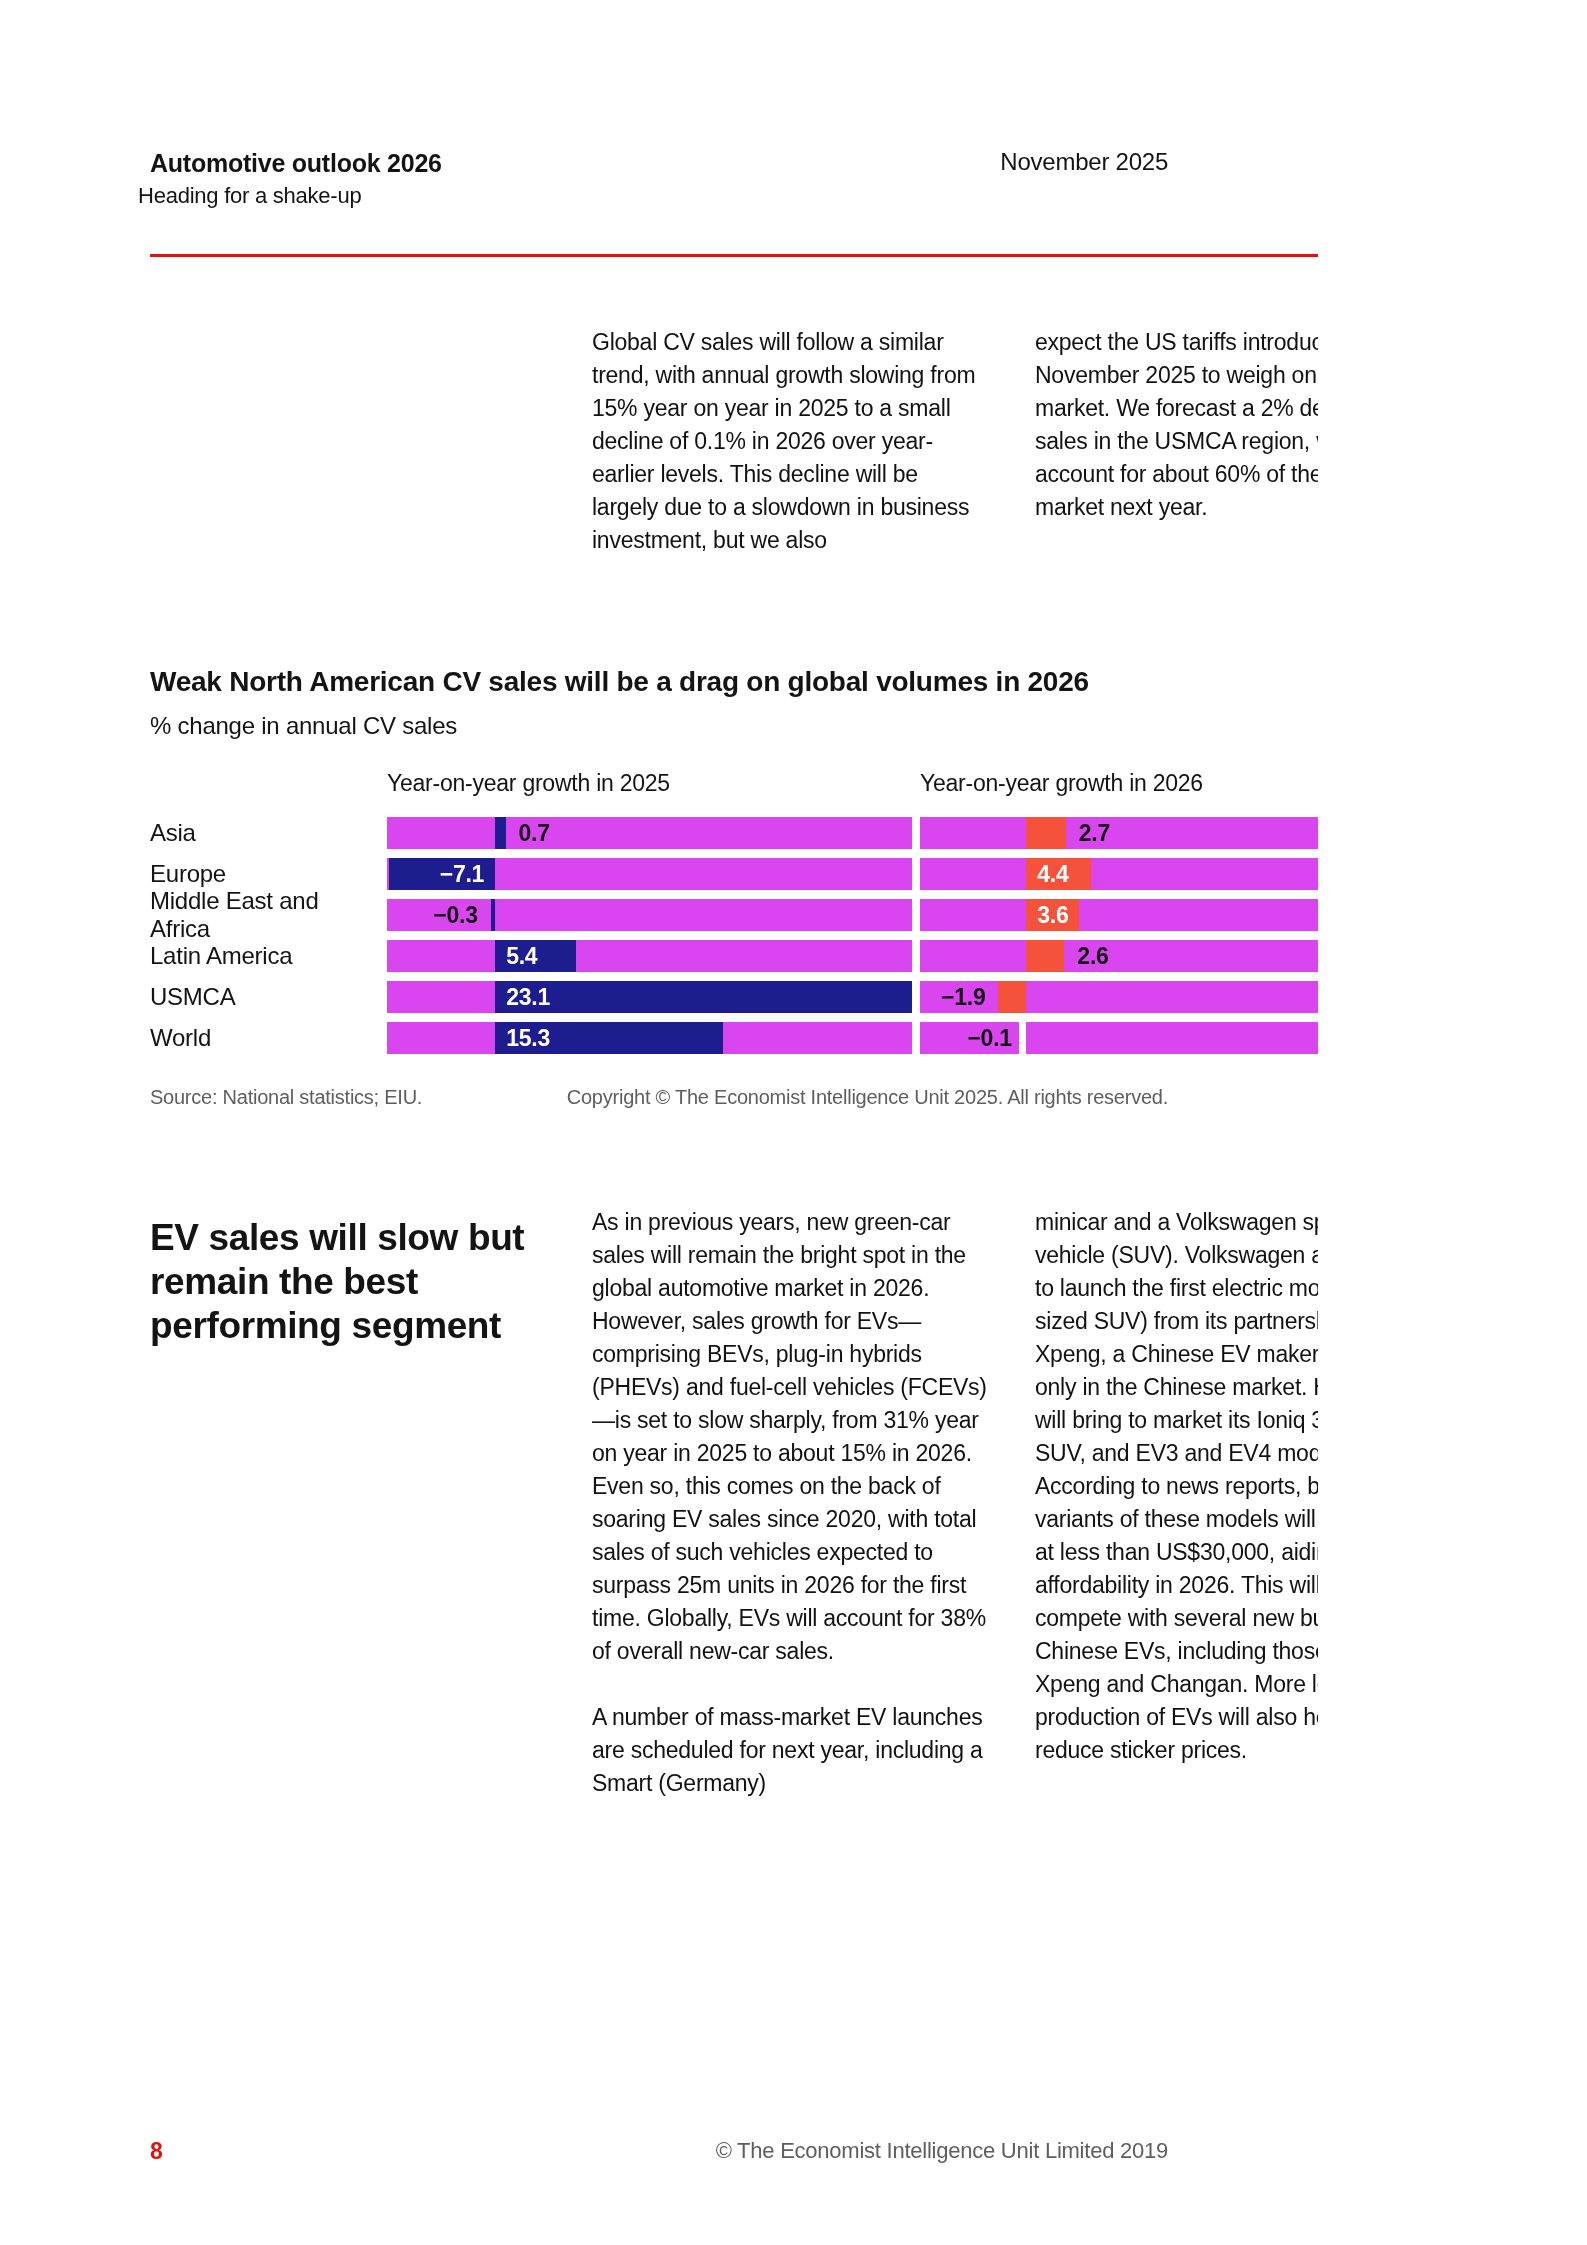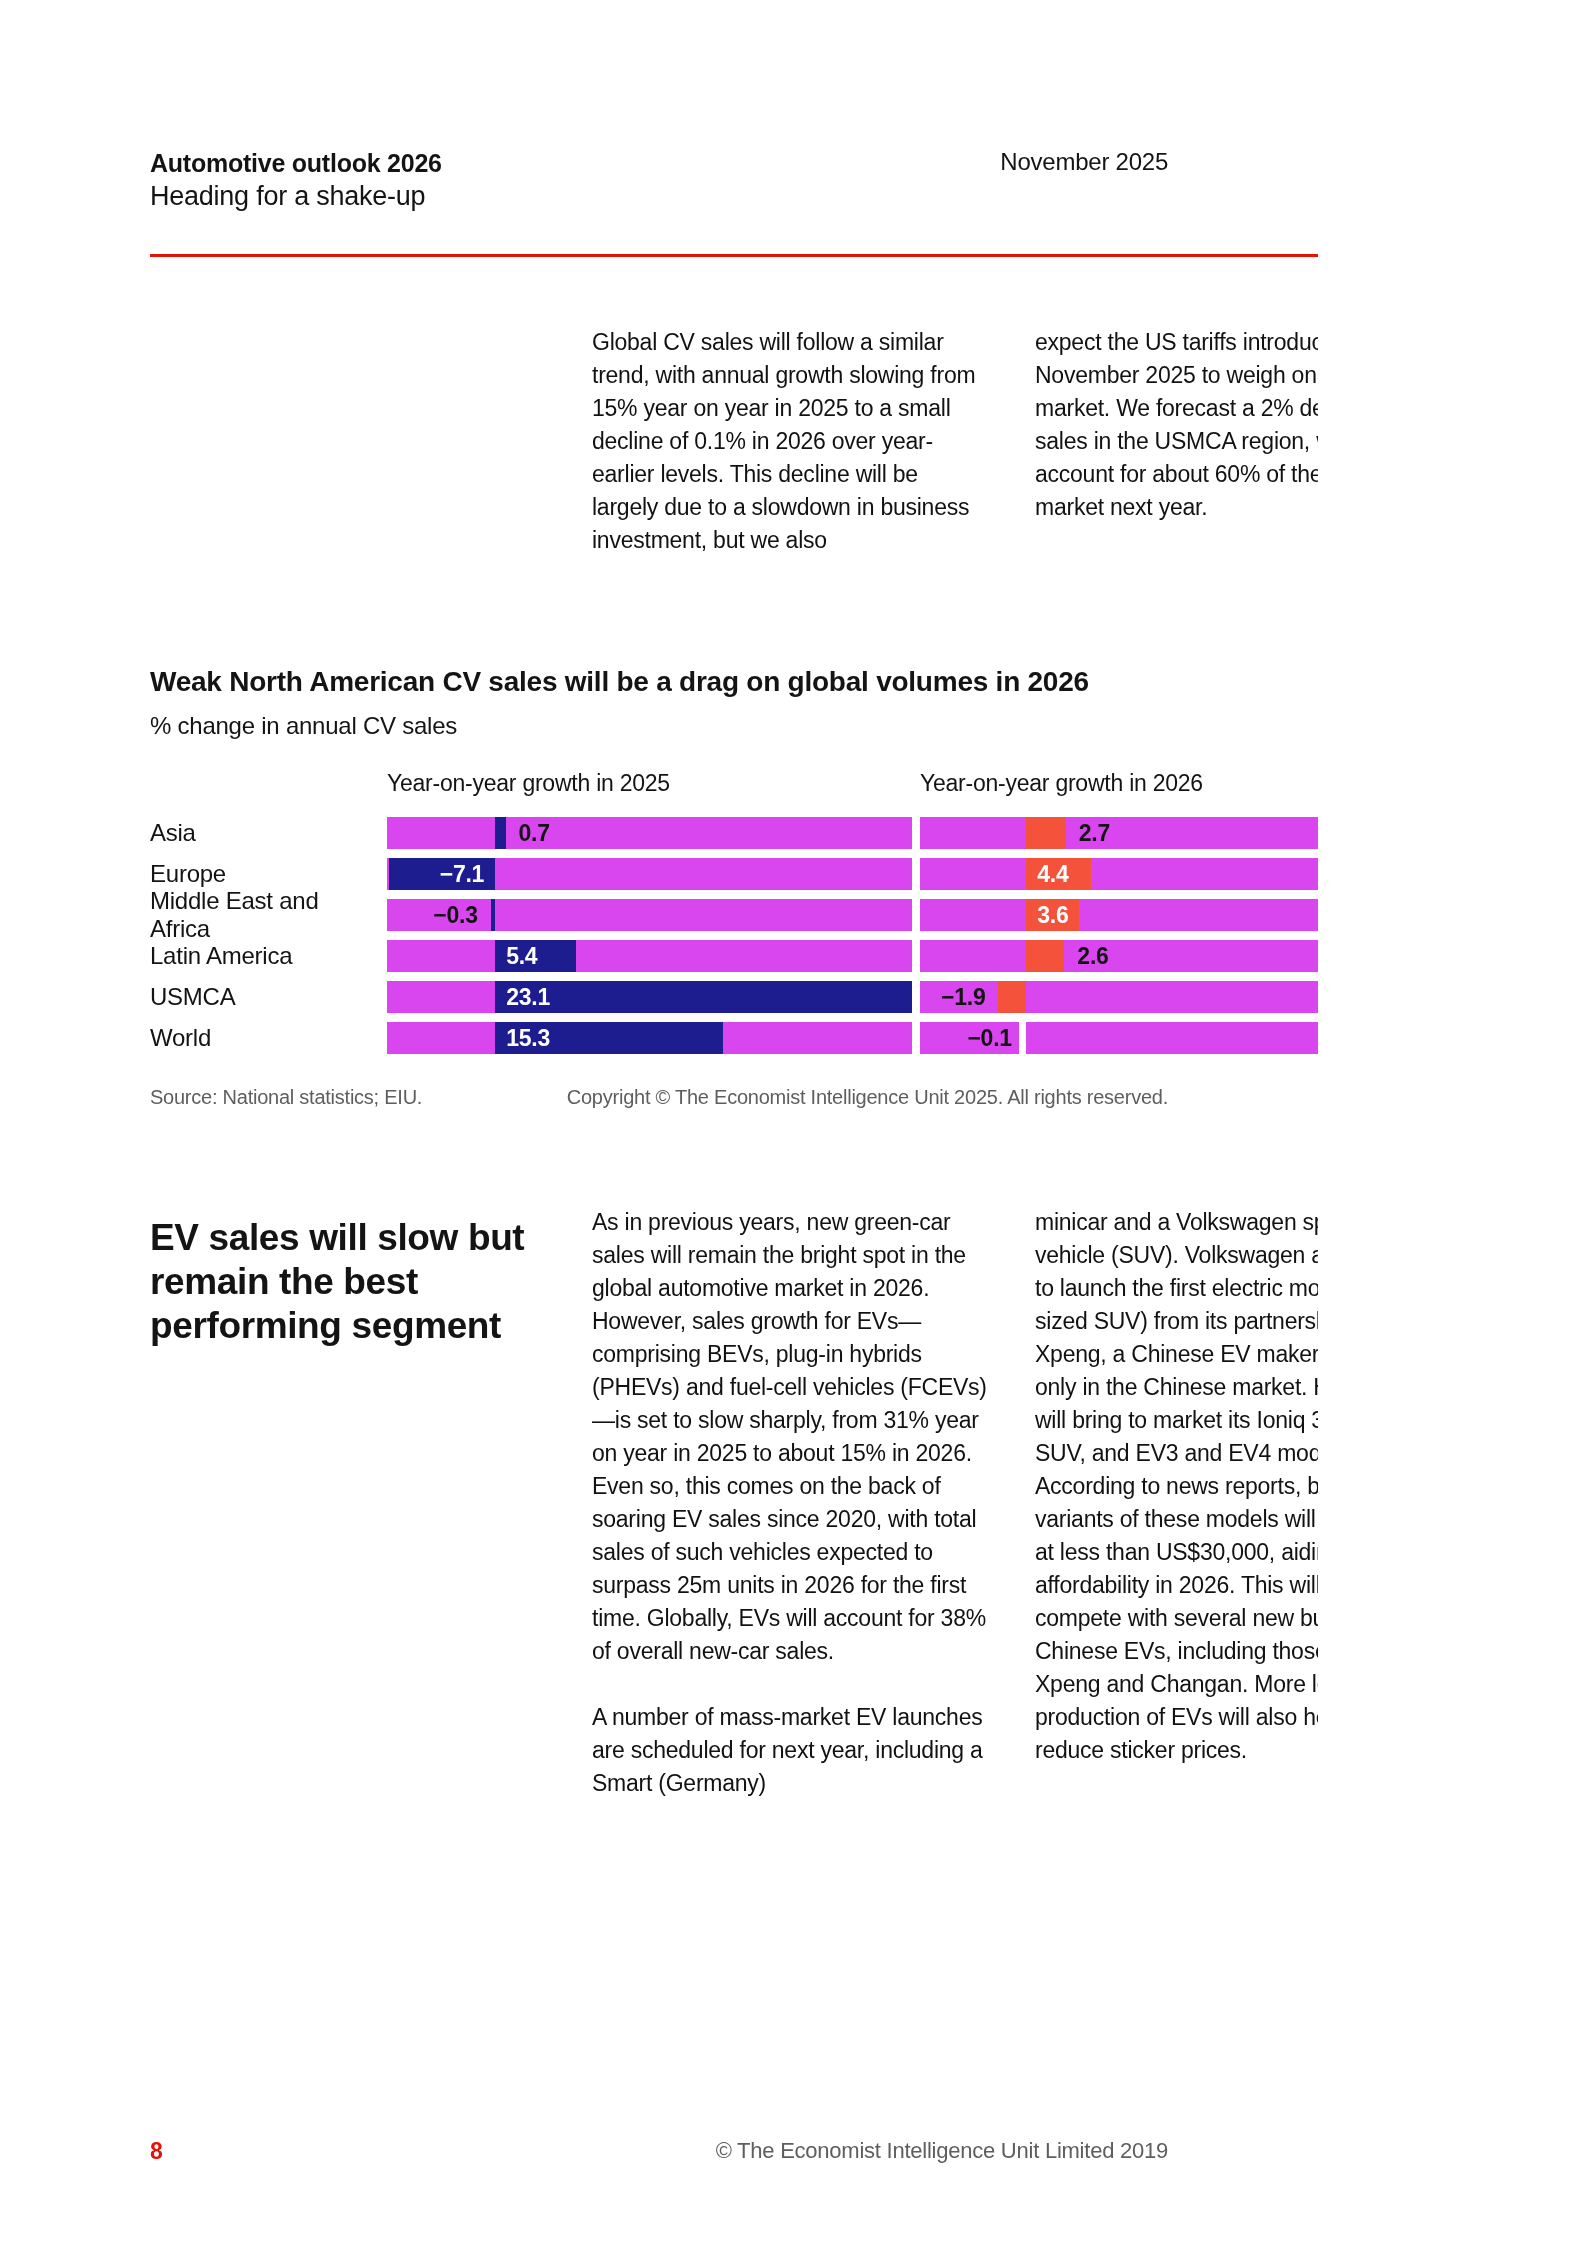--- a/index.html
+++ b/index.html
@@ -8,21 +8,21 @@
     width:1318px;height:2245px;
     background:#ffffff;
     font-family:"Liberation Sans","DejaVu Sans",sans-serif;
     color:#141414;
     overflow:hidden;
     letter-spacing:-0.015em;
   }
   .abs{position:absolute;}
   
   .doc-title{left:150px;top:148px;font-size:25px;font-weight:700;line-height:30px;}
-  .doc-subtitle{left:150px;top:182px;font-size:27px;font-weight:400;line-height:28px;}
+  .doc-subtitle{left:138px;top:182px;font-size:22px;font-weight:400;line-height:28px;}
   .doc-date{right:150px;top:148px;font-size:24px;font-weight:400;text-align:right;}
   .red-rule{left:150px;top:254px;width:1287px;height:3px;}
   
   .intro{left:592px;top:326px;width:845px;display:grid;grid-template-columns:397px 397px;column-gap:46px;}
   .bodytext{font-size:23px;line-height:33px;color:#121212;}
   .bodytext p{margin:0 0 33px 0;}
   .bodytext p:last-child{margin-bottom:0;}
   
   .chart-title{left:150px;top:666px;font-size:28px;font-weight:700;text-align:center;}
   .chart-subtitle{left:150px;top:712px;font-size:24px;font-weight:400;}

